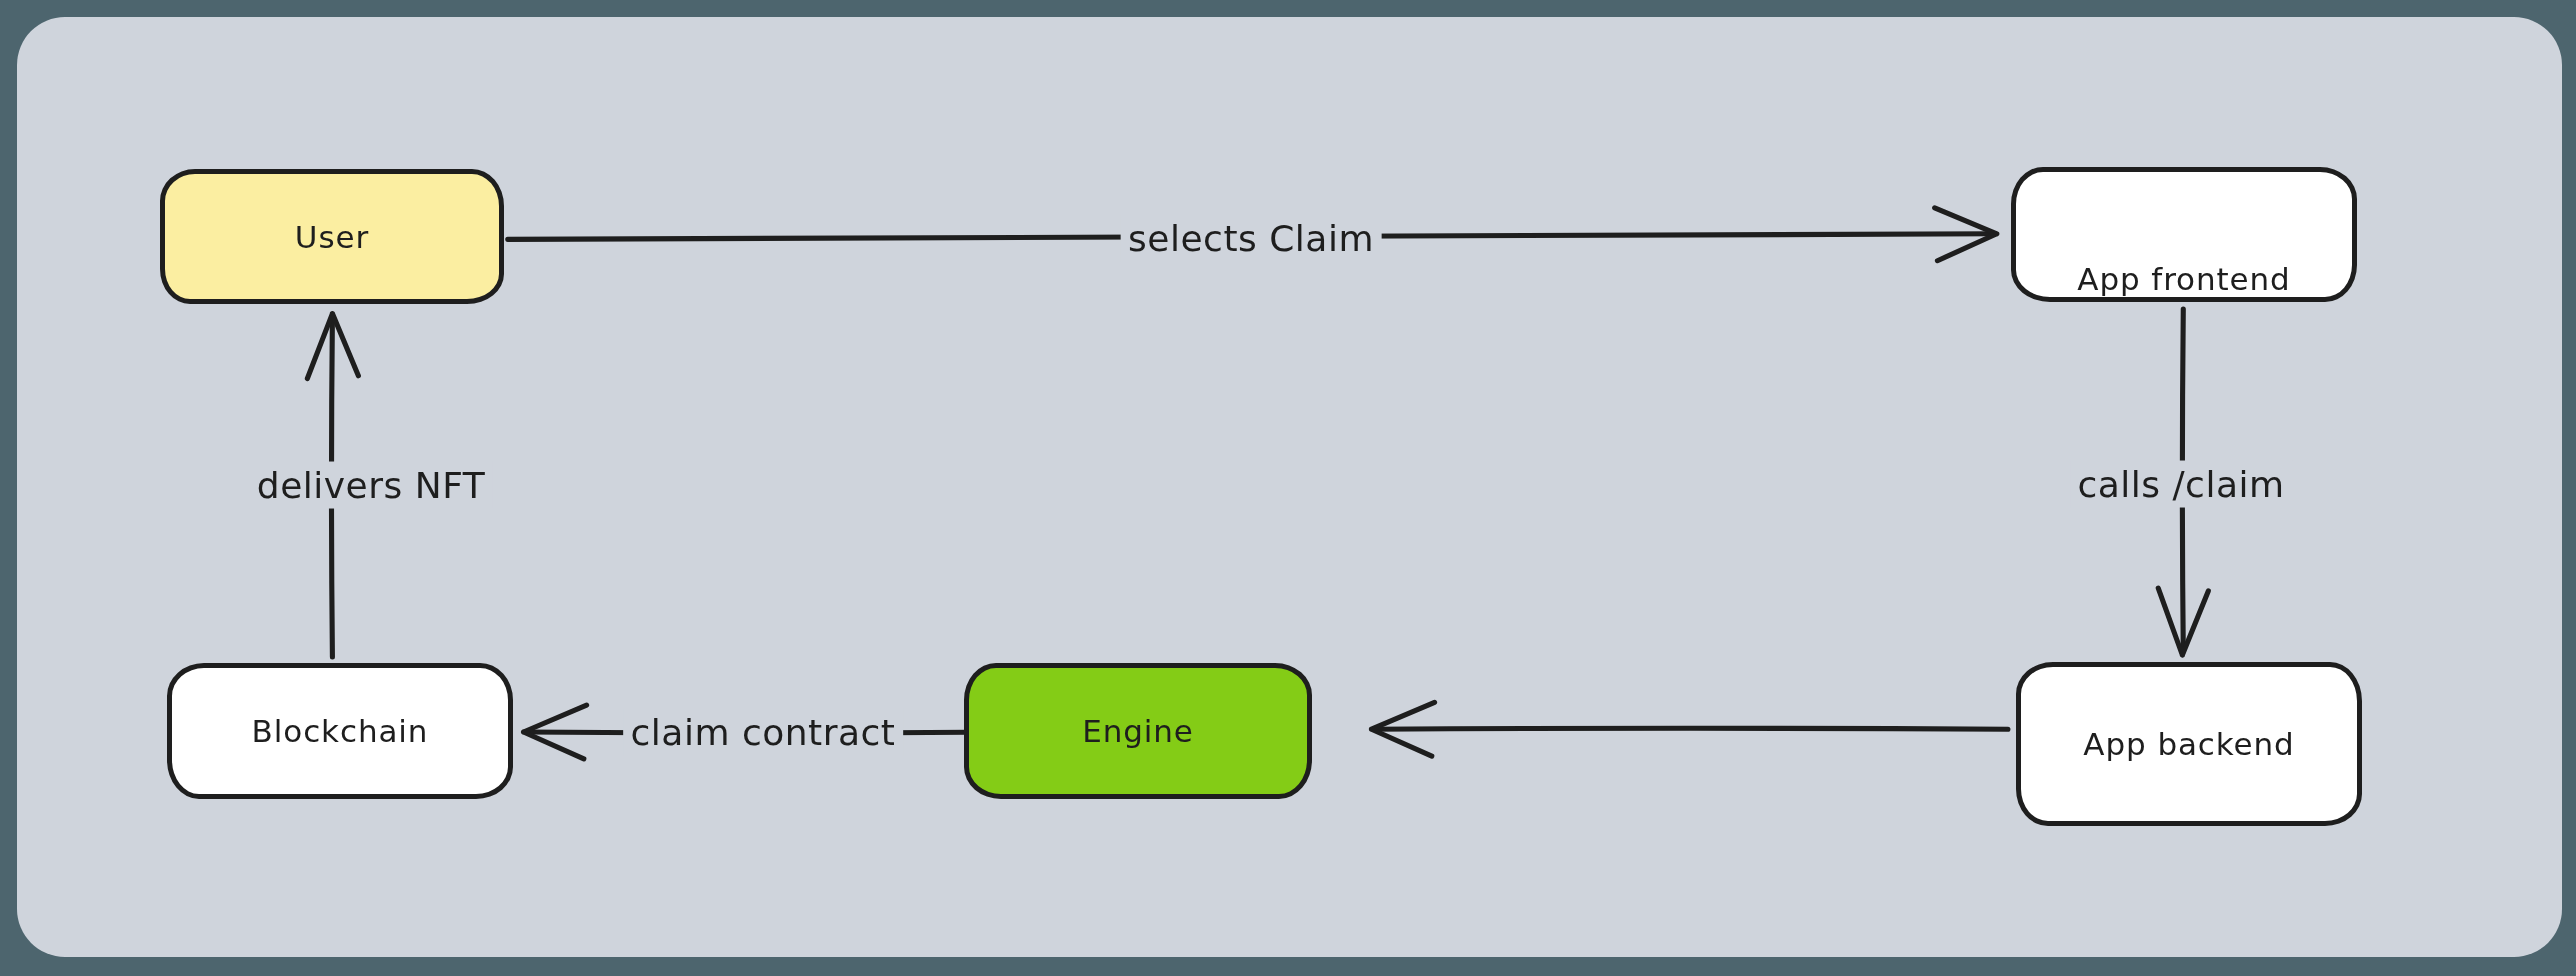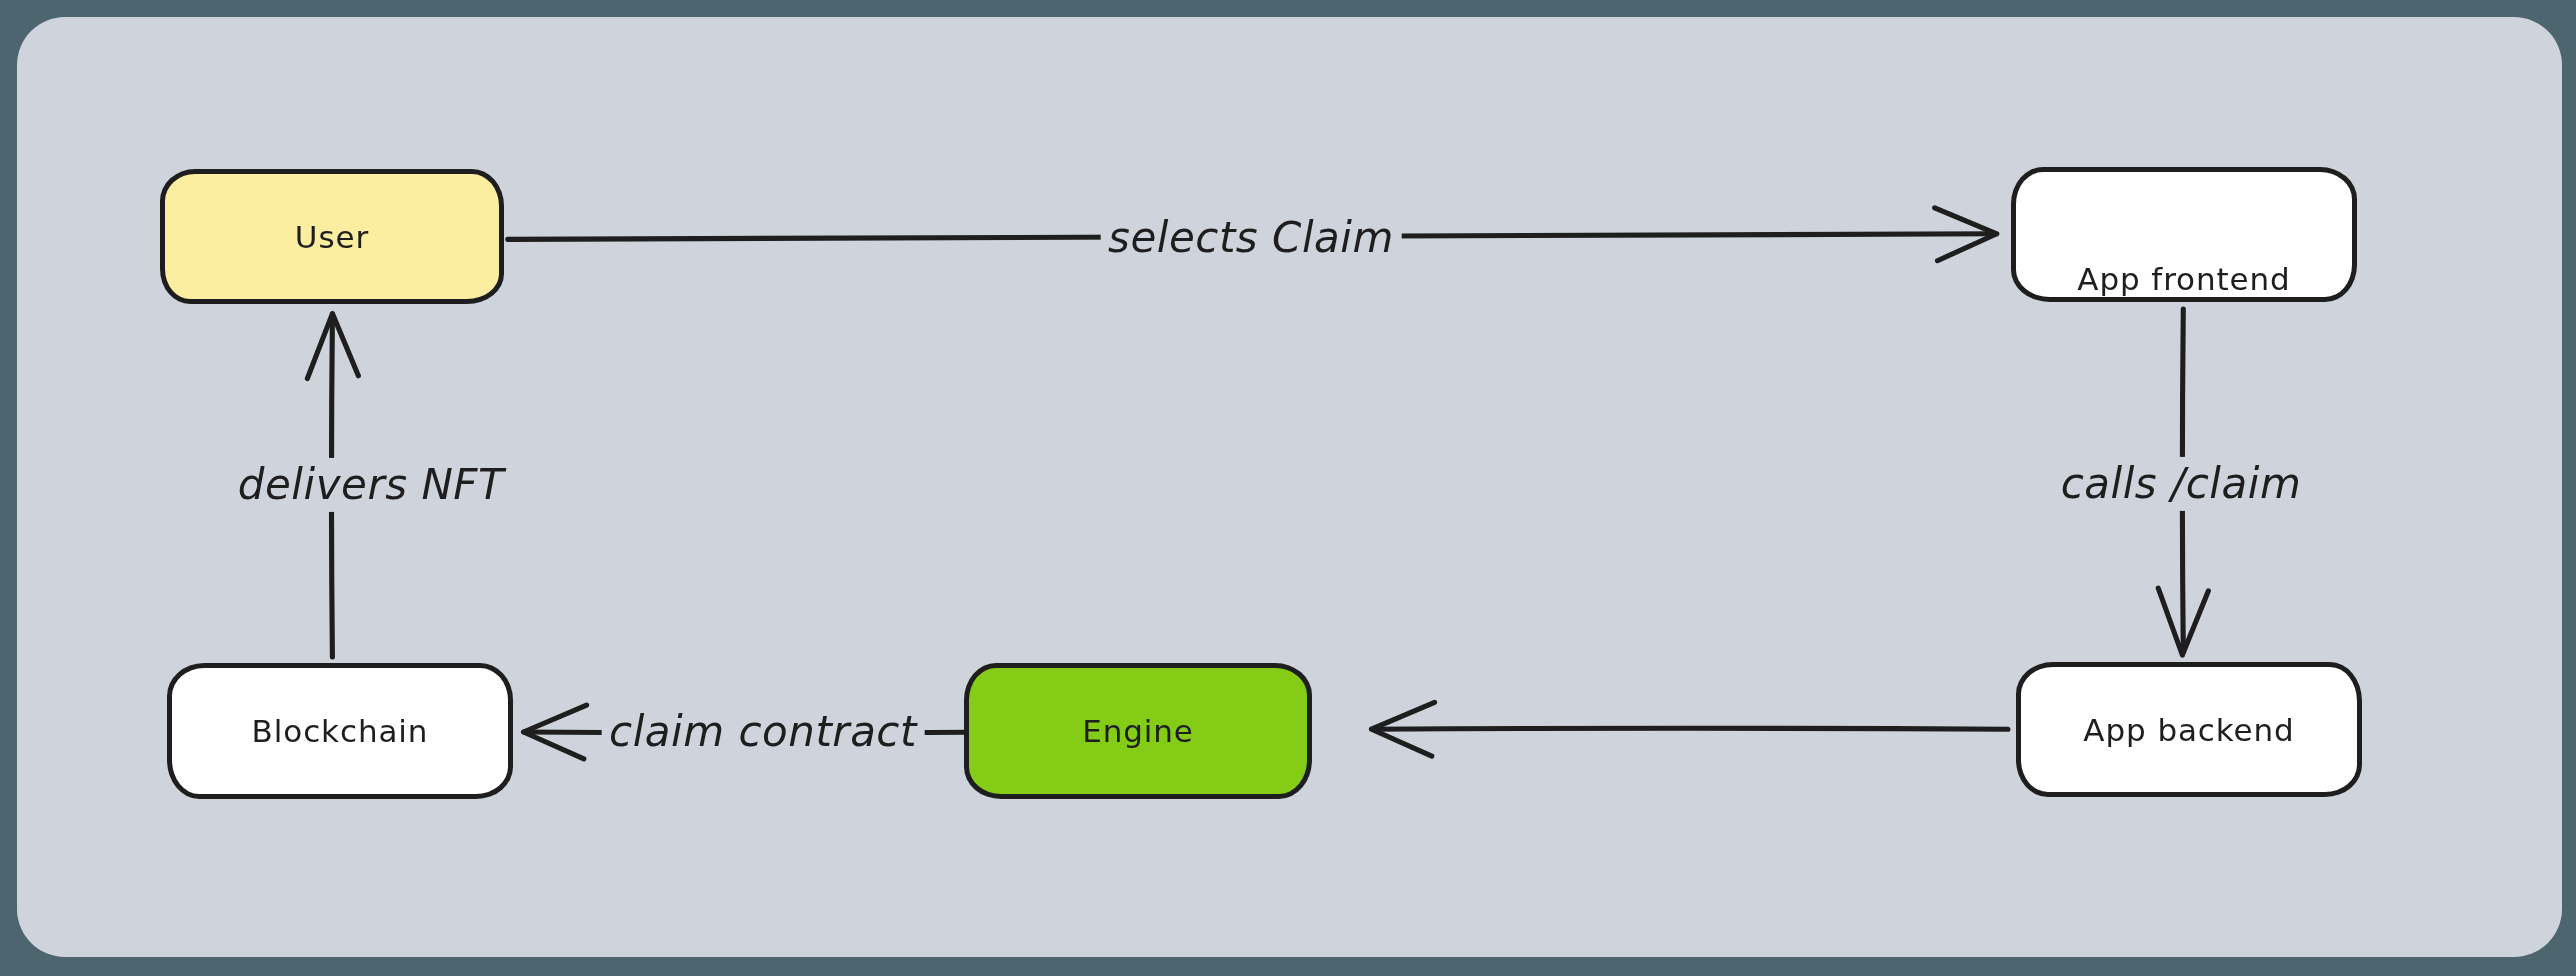--- a/index.html
+++ b/index.html
@@ -56,43 +56,42 @@
     left: 160px; top: 169px; width: 344px; height: 135px;
     background: #fbeea1;
     border-radius: 35px 32px 37px 30px / 32px 37px 30px 35px;
   }
   .node-frontend {
     left: 2011px; top: 167px; width: 346px; height: 135px;
     border-radius: 32px 37px 32px 39px / 37px 32px 37px 32px;
     align-items: flex-end;
   }
   .node-backend {
-    left: 2016px; top: 662px; width: 346px; height: 135px;
+    left: 2016px; top: 662px; width: 346px; height: 164px;
     border-radius: 37px 32px 37px 32px / 32px 39px 32px 37px;
   }
   .node-engine {
     left: 964px; top: 663px; width: 348px; height: 136px;
     background: #84cc16;
     border-radius: 32px 37px 33px 37px / 37px 32px 39px 32px;
   }
   .node-blockchain {
     left: 167px; top: 663px; width: 346px; height: 136px;
     border-radius: 37px 33px 37px 32px / 33px 37px 32px 39px;
   }
   .edge-label {
     position: absolute;
     transform: translate(-50%, -50%);
     background: #cfd4dc;
     color: #1e1e1e;
-    font-size: 42px;
+    font-size: 36px;
     letter-spacing: 0.5px;
     padding: 1.9px 7.4px;
     white-space: nowrap;
     line-height: 1.2;
-    font-style: italic;
   }
   .lbl-selects-claim { left: 1251px; top: 238px; }
   .lbl-calls-claim   { left: 2181px; top: 484px; }
   .lbl-calls-mint-to { left: 1685px; top: 729px; }
   .lbl-calls-contract{ left: 763px;  top: 732px; }
   .lbl-delivers-nft  { left: 331px;  top: 485px; margin-left: 40px; }
 </style>
 </head>
 <body>
 

